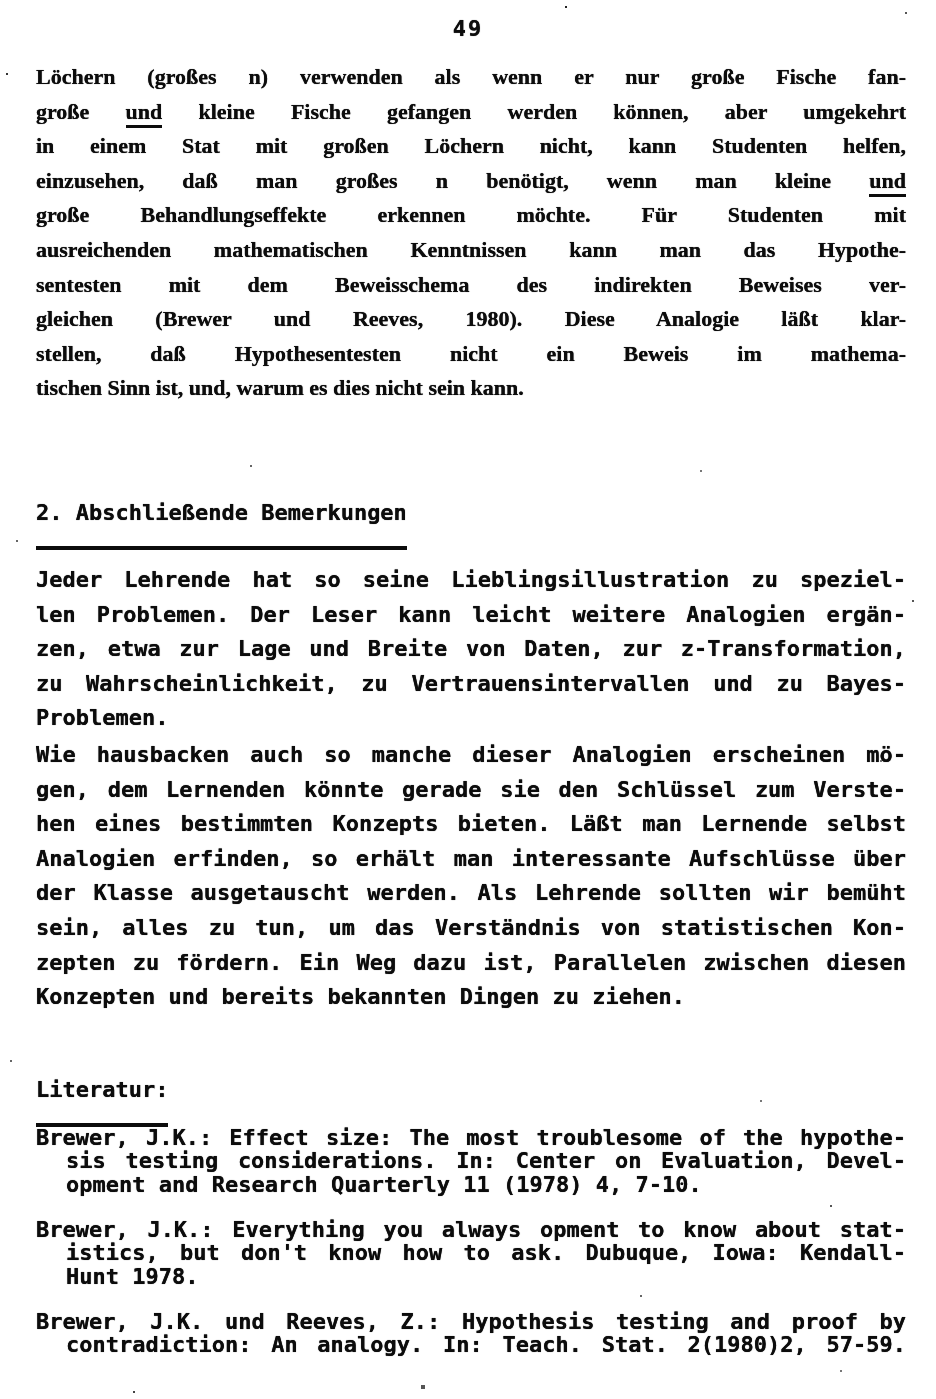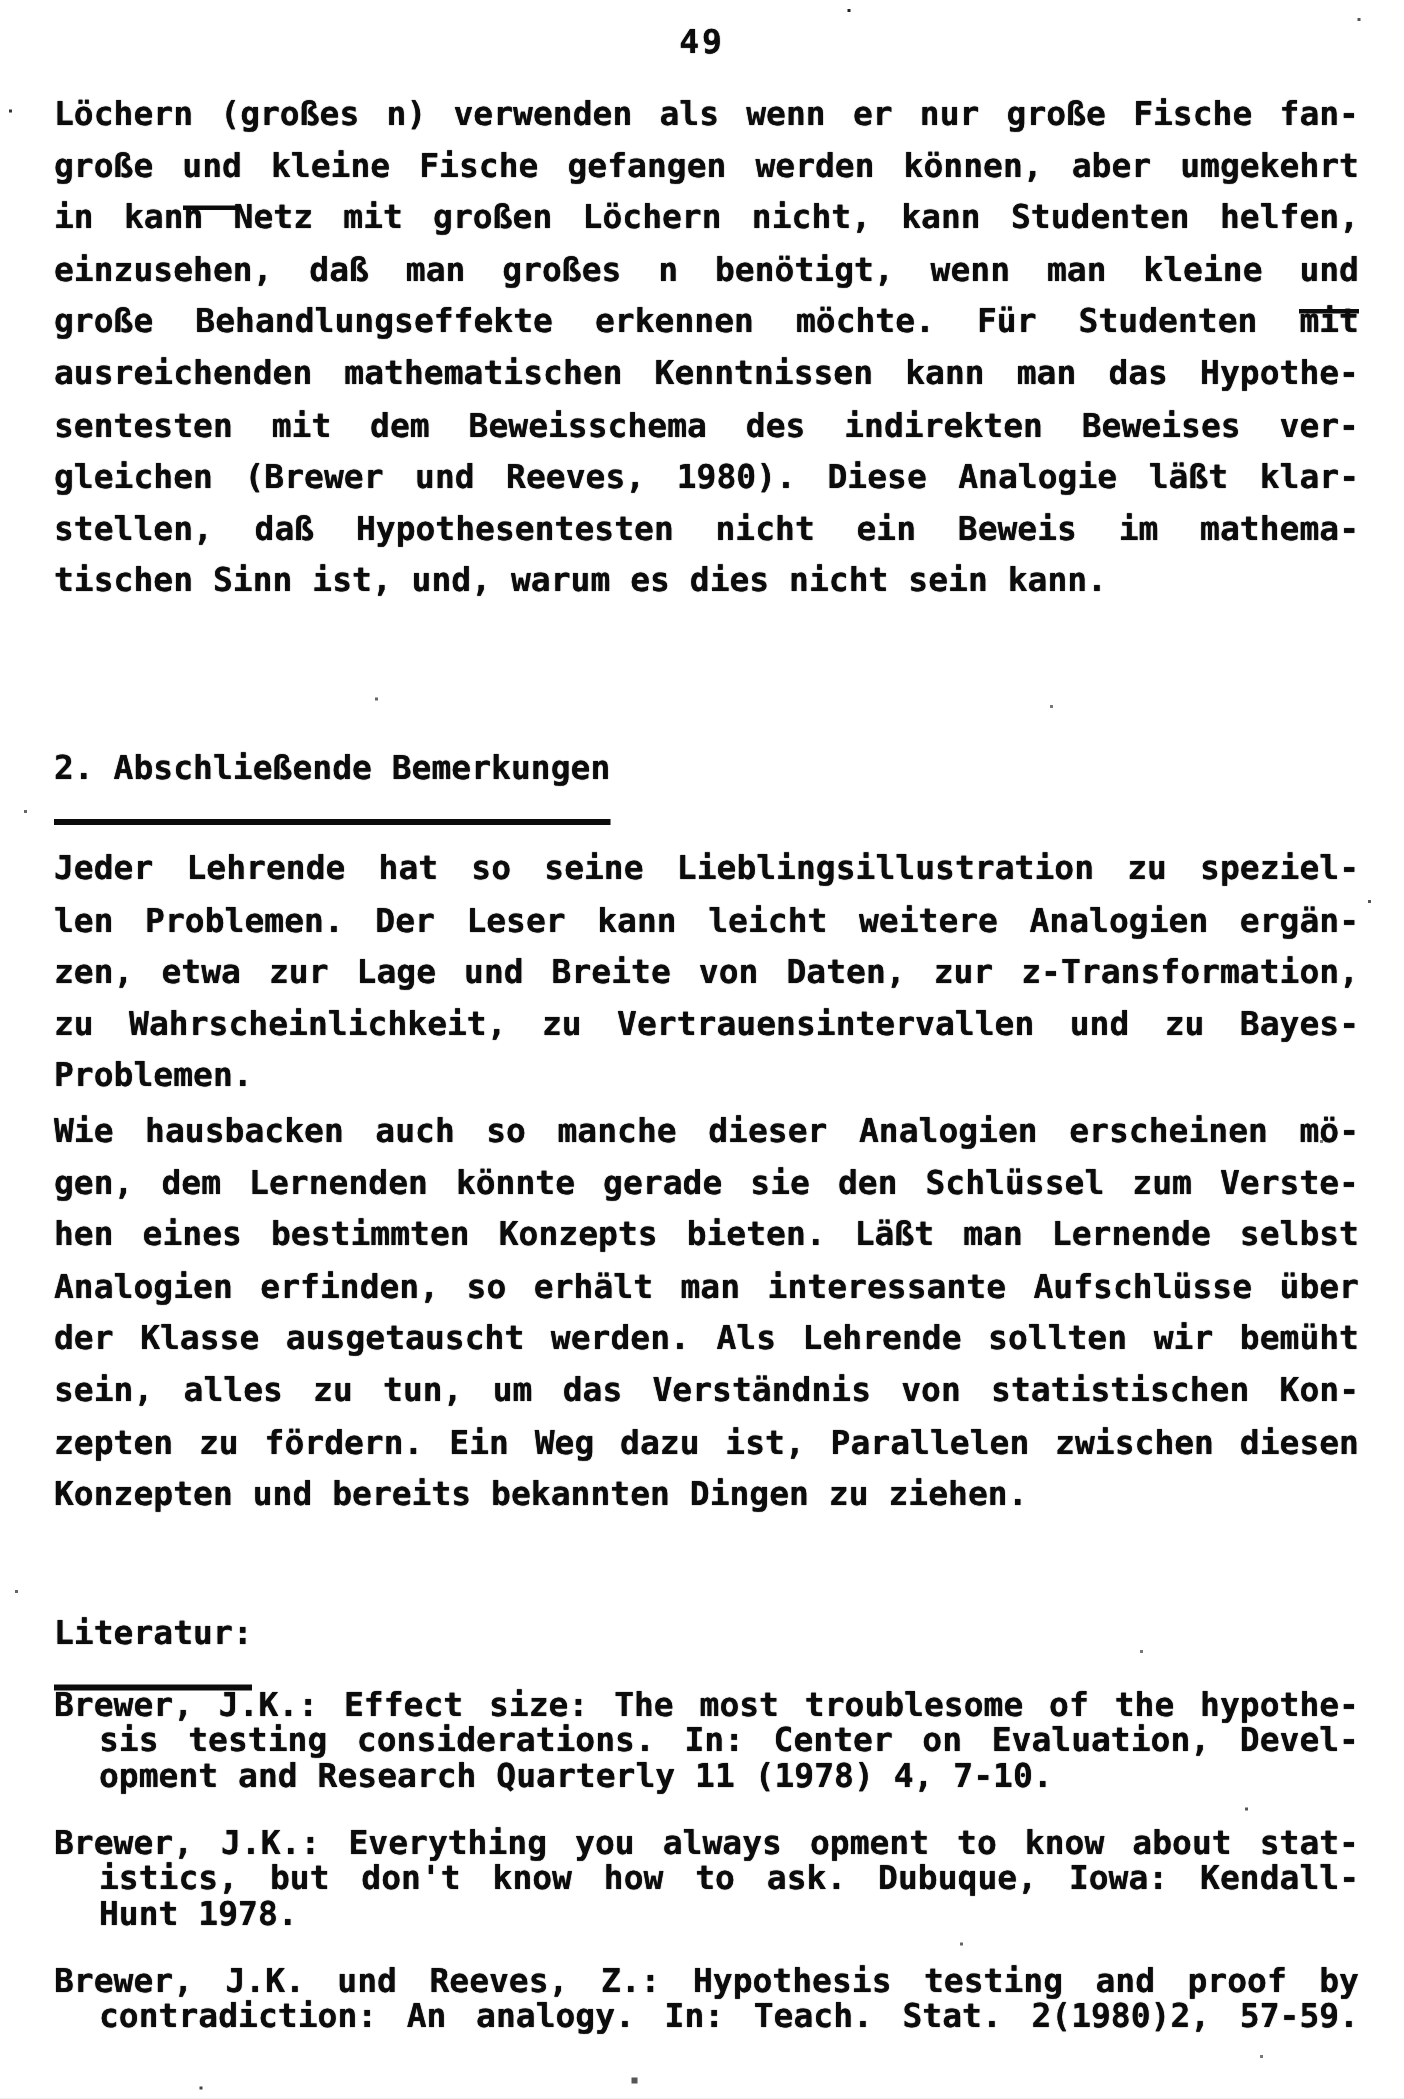--- a/index.html
+++ b/index.html
@@ -18,21 +18,21 @@
     position:absolute; top:16px; left:0; width:100%;
     text-align:center; font-size:22px; letter-spacing:2px;
   }
   .block { position:absolute; left:36px; width:870px; }
   .line  {
     font-size:22px; line-height:34.6px;
     text-align:justify; text-align-last:justify;
     white-space:normal;
   }
   .line.endline { text-align-last:left; }
-  .u { border-bottom:3px solid currentColor; padding-bottom:13px; }
+  .u { border-bottom:3px solid currentColor; padding-bottom:1px; }
   .heading {
     font-size:22px; line-height:28px; white-space:nowrap;
   }
   .heading .hl {
     display:inline-block;
     border-bottom:4px solid currentColor;
     padding-bottom:19px;
   }
   .ref .line { line-height:23.4px; }
   .ref .cont { padding-left:30px; }
@@ -59,24 +59,24 @@
 </style>
 </head>
 <body>
 
 <div class="page">
 
   <div class="noise"></div>
 
   <div class="pageno">49</div>
 
-  <div class="block" style="top:60px;">
+  <div class="block" style="top:60px;font-family:Liberation Serif, serif;">
     <div class="line">Löchern (großes n) verwenden als wenn er nur große Fische fan-</div>
     <div class="line"><span>große </span><span class="u">und</span><span> kleine Fische gefangen werden können, aber umgekehrt</span></div>
-    <div class="line">in kann Netz mit großen Löchern nicht, kann Studenten helfen,</div>
+    <div class="line">in einem Stat mit großen Löchern nicht, kann Studenten helfen,</div>
     <div class="line"><span>einzusehen, daß man großes n benötigt, wenn man kleine </span><span class="u">und</span></div>
     <div class="line">große Behandlungseffekte erkennen möchte. Für Studenten mit</div>
     <div class="line">ausreichenden mathematischen Kenntnissen kann man das Hypothe-</div>
     <div class="line">sentesten mit dem Beweisschema des indirekten Beweises ver-</div>
     <div class="line">gleichen (Brewer und Reeves, 1980). Diese Analogie läßt klar-</div>
     <div class="line">stellen, daß Hypothesentesten nicht ein Beweis im mathema-</div>
     <div class="line endline">tischen Sinn ist, und, warum es dies nicht sein kann.</div>
   </div>
 
   <div class="block heading" style="top:499px;">

